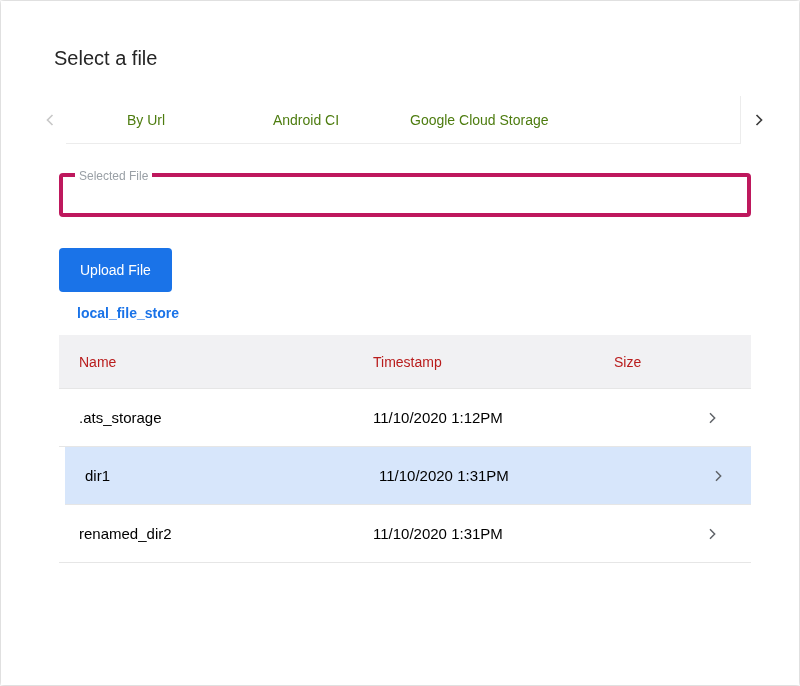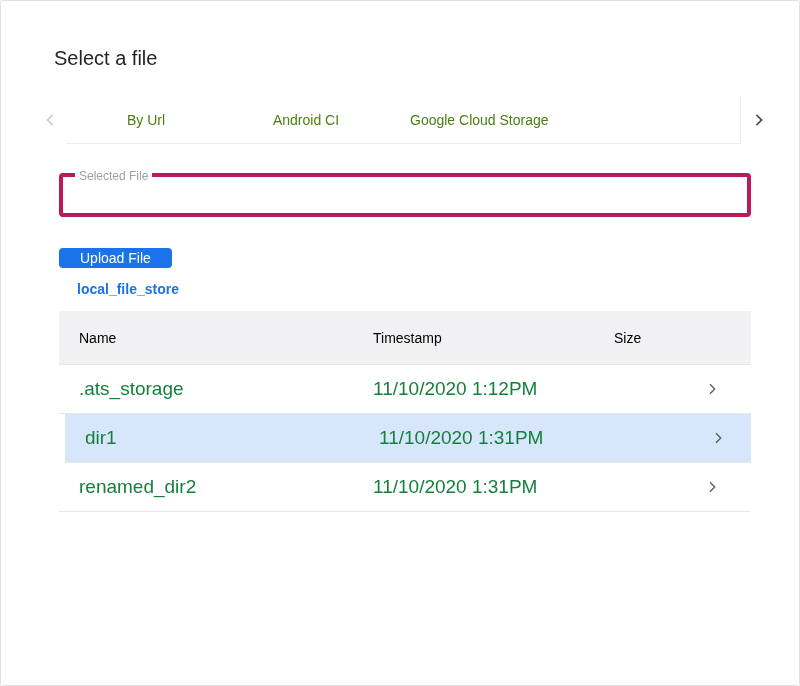--- a/index.html
+++ b/index.html
@@ -52,37 +52,37 @@
   }
   .field-label{
     position:absolute;top:-8px;left:12px;background:#fff;padding:0 4px;
     font-size:12px;line-height:15px;color:#9aa0a6;
   }
   .field-input{
     width:100%;height:100%;border:none;outline:none;background:transparent;
     padding:0 14px;font-size:14px;color:#212121;font-family:inherit;
   }
   .upload-btn{
-    margin-top:31px;height:20px;padding:0 21px;border:none;border-radius:4px;
+    margin-top:31px;height:44px;padding:0 21px;border:none;border-radius:4px;
     background:var(--accent);color:#fff;font-size:14px;font-family:inherit;cursor:pointer;
     display:inline-flex;align-items:center;
   }
   .store-link{
     display:inline-block;margin:13px 0 0 18px;font-size:14px;color:var(--accent);
     text-decoration:none;cursor:pointer;font-weight:bold;
   }
   
   .table{margin-top:13px;width:100%;}
   .trow{
     display:grid;grid-template-columns:294px 241px 90px 1fr;align-items:center;
-    padding:0 20px;height:49px;border-bottom:1px solid #e6e6e6;font-size:19px;color:#15803d;
+    padding:0 20px;height:58px;border-bottom:1px solid #e6e6e6;font-size:15px;color:#000000;
     cursor:pointer;background:#fff;
   }
   .trow.thead{
-    height:54px;background:var(--table-header-bg);font-size:14px;color:#000000;
+    height:54px;background:var(--table-header-bg);font-size:14px;color:#b91c1c;
     border-bottom:1px solid #e6e6e6;cursor:default;
   }
   .trow.selected{background:var(--selected-row);margin-left:6px;}
   .cell{overflow:hidden;text-overflow:ellipsis;white-space:nowrap;}
   .cell-chevron{display:flex;align-items:center;color:#5f6368;}
   
   .actions{position:absolute;left:43px;bottom:23px;display:flex;align-items:center;}
   .cancel-btn{
     background:none;border:none;padding:0;font-size:14px;color:var(--accent);
     font-family:inherit;cursor:pointer;

